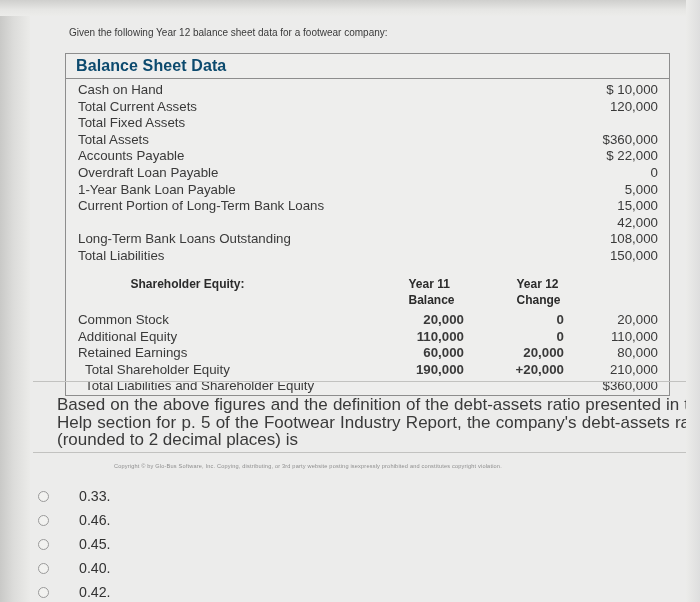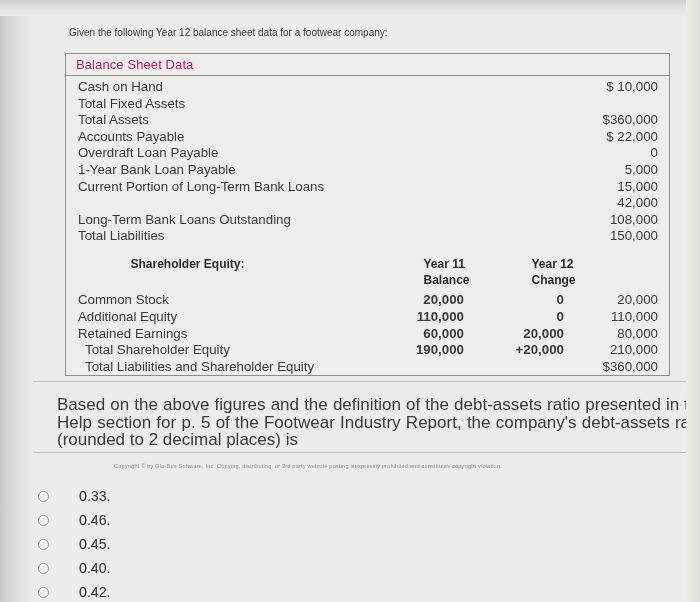--- a/index.html
+++ b/index.html
@@ -59,23 +59,23 @@
     position: absolute;
     left: 65px;
     top: 53px;
     width: 605px;
     border: 1px solid #8d8d8d;
     background: rgba(255,255,255,0.10);
     box-sizing: border-box;
     padding: 0;
   }
   .bs-title {
-    font-size: 13px;
-    font-weight: normal;
-    color: #be185d;
+    font-size: 16px;
+    font-weight: bold;
+    color: #0c4a6e;
     padding: 3px 0 3px 10px;
     border-bottom: 1px solid #8d8d8d;
     letter-spacing: 0.1px;
   }
   .bs-rows {
     padding: 3px 0 2px 0;
   }
   .row {
     display: flex;
     align-items: baseline;
@@ -129,21 +129,21 @@
     color: #2b2b2b;
   }
   .eq-header .c1,
   .eq-header .c2 {
     flex: 0 0 auto;
     font-weight: bold;
     color: #2b2b2b;
   }
   .eq-header .c1 { width: 108px; text-align: left; }
   .eq-header .c2 { width: 100px; text-align: left; }
-  .eq-header .stack { display: block; margin-left: 15px; }
+  .eq-header .stack { display: block; }
   .eq-rows { margin-top: 4px; }
 
   
   .divider {
     position: absolute;
     left: 33px;
     width: 653px;
     height: 1px;
     background: #c2c2c0;
   }
@@ -208,20 +208,26 @@
   <div class="intro">Given the following Year 12 balance sheet data for a footwear company:</div>
 
   <div class="bs-box">
     <div class="bs-title">Balance Sheet Data</div>
     <div class="bs-rows" id="bs-rows">
         <div class="row">
           <span class="lbl">Cash on Hand</span>
           <span class="c1"></span>
           <span class="c2"></span>
           <span class="c3">$ 10,000</span>
+        </div>
+        <div class="row">
+          <span class="lbl">Total Current Assets</span>
+          <span class="c1"></span>
+          <span class="c2"></span>
+          <span class="c3">120,000</span>
         </div>
         <div class="row">
           <span class="lbl">Total Fixed Assets</span>
           <span class="c1"></span>
           <span class="c2"></span>
         </div>
         <div class="row">
           <span class="lbl">Total Assets</span>
           <span class="c1"></span>
           <span class="c2"></span>

